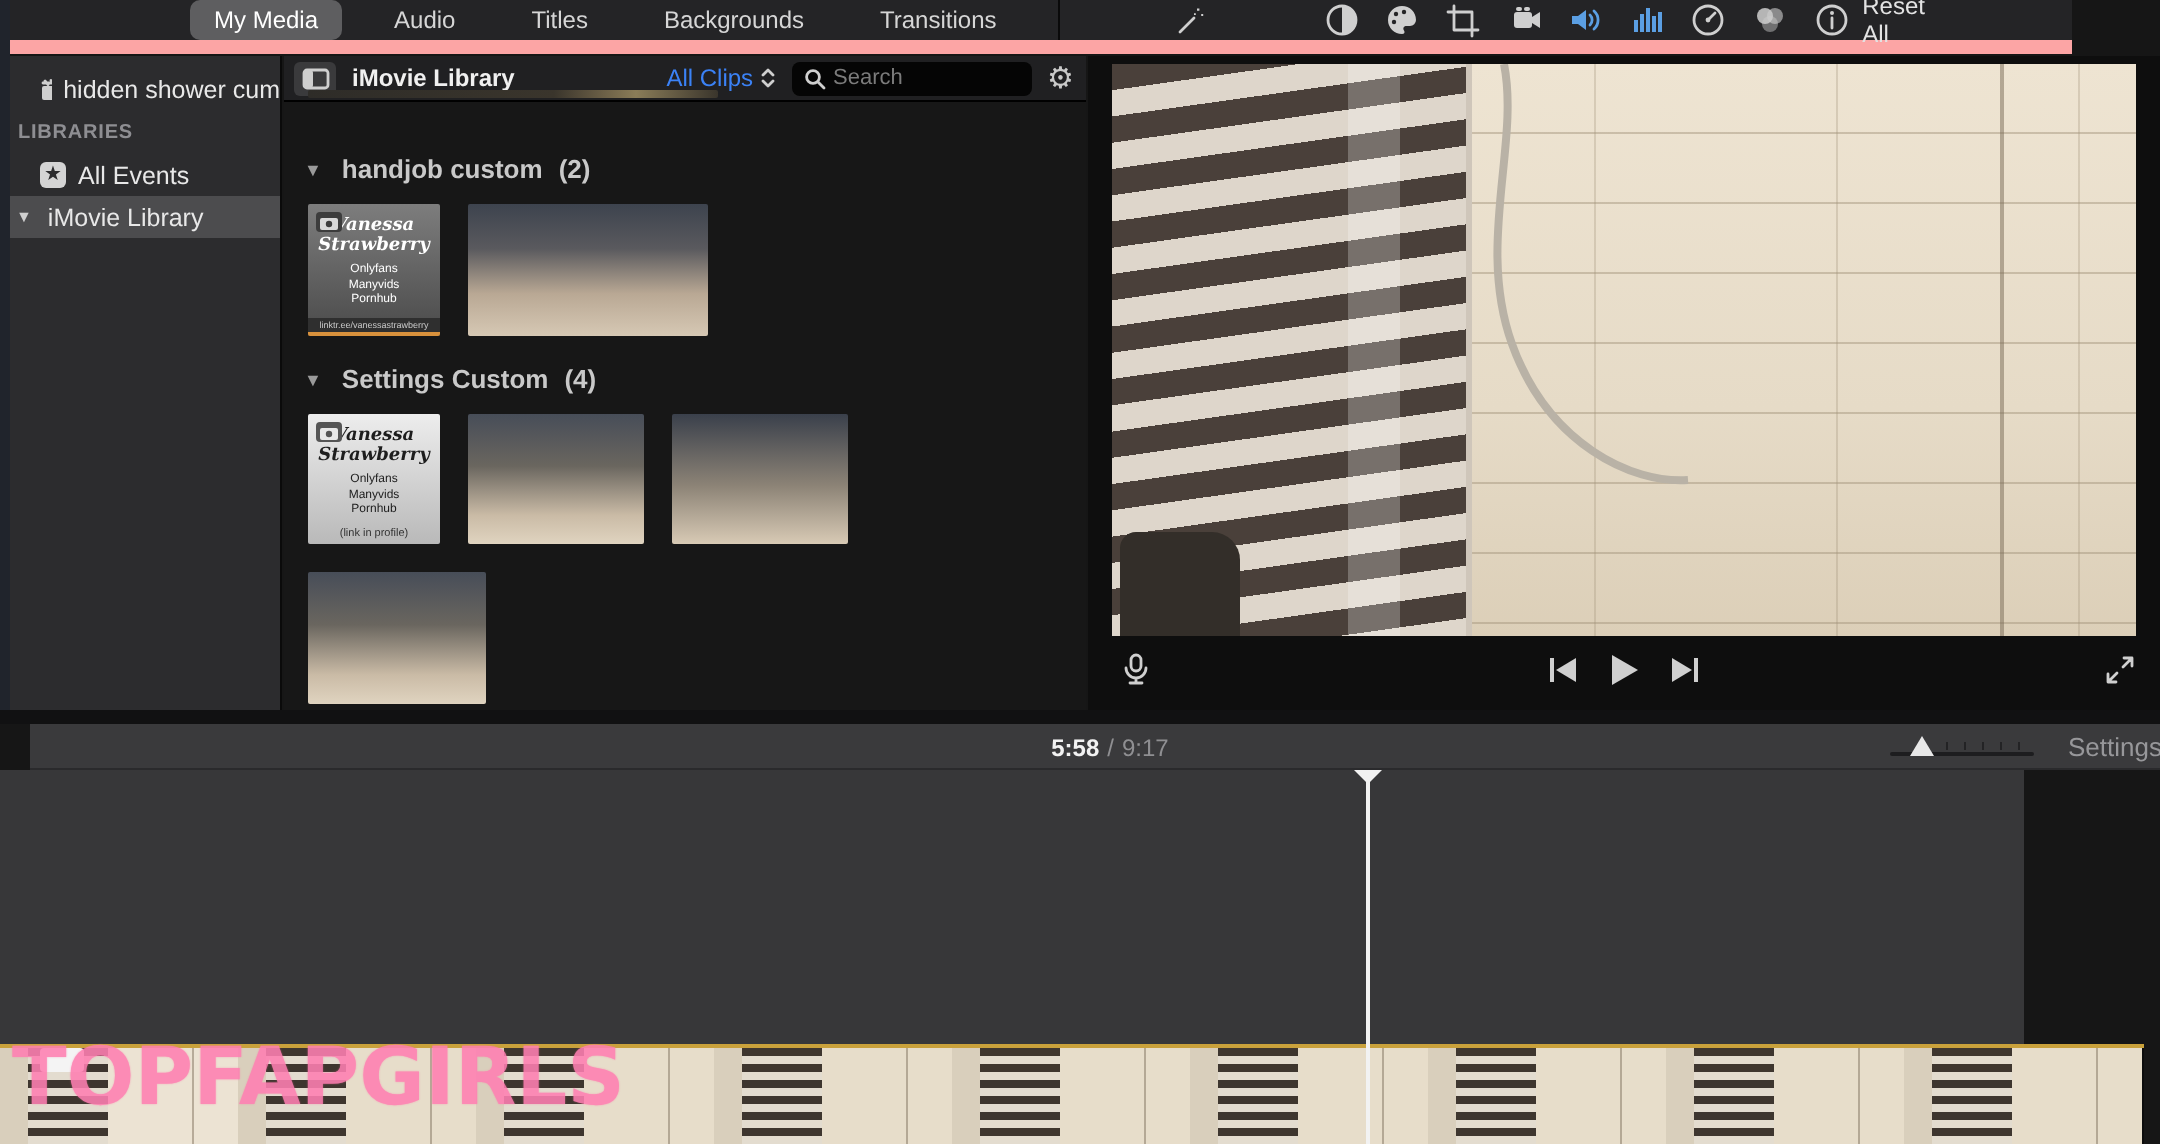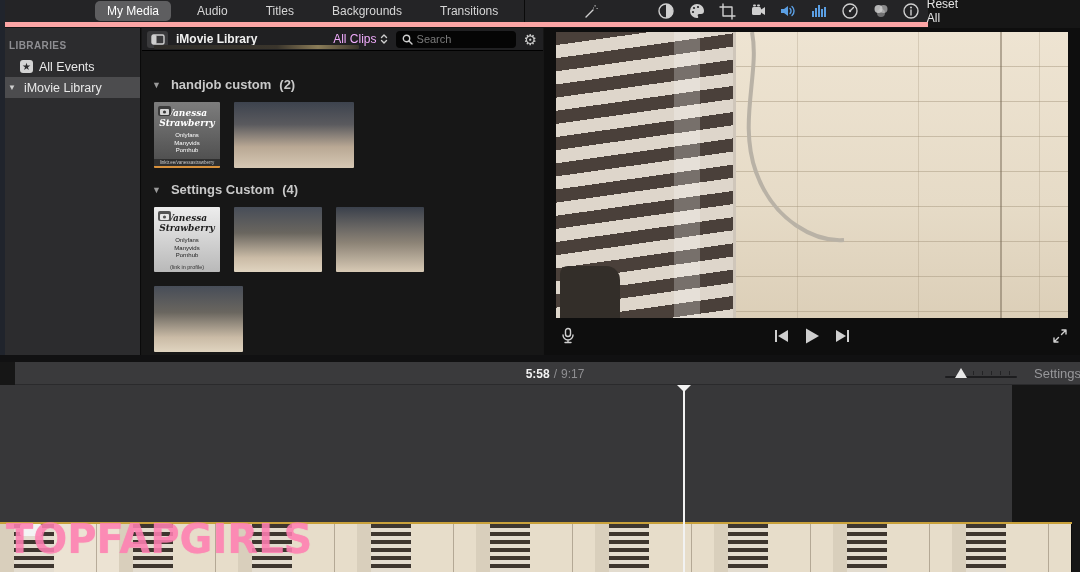--- a/index.html
+++ b/index.html
@@ -2,22 +2,22 @@
 <html><head>
 <meta charset="utf-8">
 <style>
   * { margin:0; padding:0; box-sizing:border-box; }
   html,body { width:1080px; height:572px; overflow:hidden; background:#1a1a1a;
     font-family:"Liberation Sans", sans-serif; -webkit-font-smoothing:antialiased; }
   .abs { position:absolute; }
   #stage { position:relative; width:1080px; height:572px; background:#161616; }
 
   
-  #topbar { left:0; top:0; width:928px; height:27px; background:#242426;
-    border-bottom:5px solid #fca5a5; display:flex; }
+  #topbar { left:0; top:0; width:1036px; height:27px; background:#242426;
+    border-bottom:7px solid #fca5a5; display:flex; }
   #tabs-zone { width:543px; display:flex; align-items:center; padding-left:95px;
     border-right:1px solid #0a0a0a; }
   .tab { color:#d6d6d6; font-size:12px; padding:3px 12px; border-radius:5px;
     margin-right:14px; white-space:nowrap; cursor:default; }
   .tab.selected { background:#5e5e60; color:#fff; }
   #tools-zone { flex:1; display:flex; align-items:center; padding:0 18px 0 50px; }
   .toolicon { width:26px; height:22px; display:flex; align-items:center;
     justify-content:center; margin:0 3px; }
   .toolicon svg { display:block; }
   #wand-wrap { margin-right:48px; }
@@ -37,21 +37,21 @@
   .disclosure { color:#cfcfcf; font-size:8px; margin-right:2px; }
 
   
   #browser { left:142px; top:28px; width:401px; height:327px; background:#171717; }
   #browser-header { height:23px; background:#202022; border-bottom:1px solid #000;
     display:flex; align-items:center; padding:0 6px 0 5px; gap:8px; }
   #sidebar-toggle { width:21px; height:17px; background:#3a3a3c; border-radius:3px;
     display:flex; align-items:center; justify-content:center; }
   #browser-title { color:#f0f0f0; font-size:12px; font-weight:bold; flex:0 0 auto; }
   #clip-filter { margin-left:auto; display:flex; align-items:center; gap:3px;
-    color:#f0abfc; font-size:12px; }
+    color:#3b82f6; font-size:12px; }
   #search-pill { width:120px; height:17px; background:#050505; border-radius:4px;
     display:flex; align-items:center; padding:0 6px; gap:4px; }
   #search-input { background:transparent; border:none; outline:none; color:#bdbdbd;
     font-size:11px; width:90px; font-family:"Liberation Sans",sans-serif; }
   #search-input::placeholder { color:#7b7b7b; }
   #gear-btn { color:#c9c9c9; font-size:15px; line-height:15px; }
   #clip-top-sliver { position:absolute; left:12px; top:17px; width:205px; height:4px;
     background:linear-gradient(90deg,#2e2c28 0%,#3a352c 60%,#6b5f46 72%,#8a7c58 80%,#3a352c 100%);
     border-radius:1px; }
   .event-header { display:flex; align-items:center; gap:8px; padding:14px 0 8px 10px; }
@@ -234,20 +234,27 @@
             <circle class="fl" cx="9" cy="5.5" r="1"></circle>
             <path class="st" d="M9 8v5"></path>
           </svg>
       </span>
       <span id="reset-all">Reset All</span>
     </div>
   </div>
 
   <div id="edge-sliver" class="abs"></div>
   <div id="sidebar" class="abs">
+    <div class="side-item">
+      <svg width="14" height="12">
+          <rect class="fl" x="1" y="4" width="12" height="7" rx="1"></rect>
+          <path class="st" d="M1.5 2.5h11M2.5 1.5l1.5 1.8M5.5 1.2l1.5 1.8M8.5 1.2l1.5 1.8M11.5 1.2l1 1.5" stroke-width="1"></path>
+        </svg>
+      <span>hidden shower cum</span>
+    </div>
     <div class="side-header">LIBRARIES</div>
     <div class="side-item">
       <span class="star-box">★</span>
       <span>All Events</span>
     </div>
     <div class="side-item selected">
       <span class="disclosure">▼</span>
       <span>iMovie Library</span>
     </div>
   </div>

